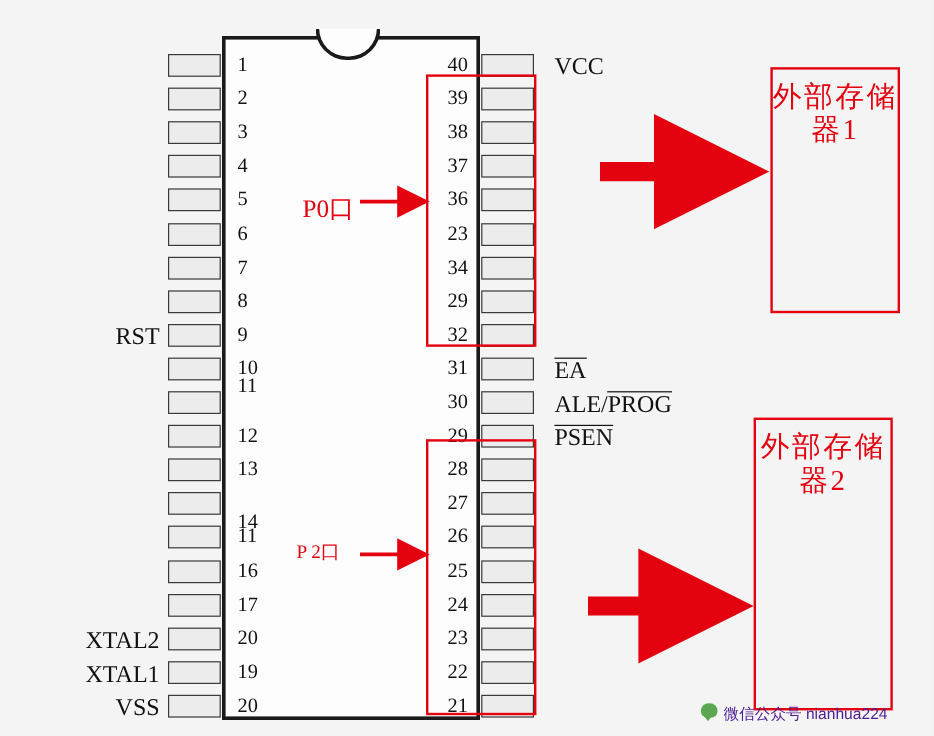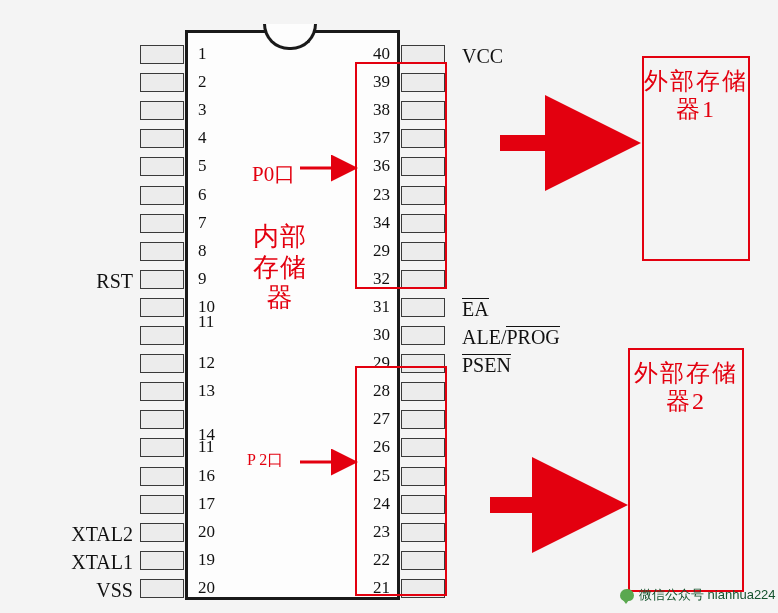--- a/index.html
+++ b/index.html
@@ -105,23 +105,23 @@
   }
   .mem1{left:642px;top:56px;width:108px;height:205px;}
   .mem2{left:628px;top:348px;width:116px;height:244px;}
 
   
   .arrow-svg{position:absolute;left:0;top:0;width:778px;height:613px;pointer-events:none;}
 
   
   .watermark{
     position:absolute;
-    left:620px;top:586px;
-    display:flex;align-items:center;gap:5px;
-    color:#14532d;font-size:13px;
+    left:584px;top:586px;
+    display:flex;align-items:flex-start;gap:5px;
+    color:#4c1d95;font-size:13px;
     font-family:"Liberation Sans", sans-serif;
   }
   .wechat-dot{
     width:14px;height:12px;background:#5aa84f;border-radius:7px 7px 6px 6px;
     position:relative;
   }
   .wechat-dot:after{
     content:"";position:absolute;left:3px;bottom:-3px;
     border-left:3px solid transparent;border-right:3px solid transparent;
     border-top:4px solid #5aa84f;
@@ -222,21 +222,20 @@
       <div class="pinnum right" style="top: 521.7px;">23</div>
       <div class="pad right" style="top: 550.8px;"></div>
       <div class="pinnum right" style="top: 549.8px;">22</div>
       <div class="pad right" style="top: 578.9px;"></div>
       <div class="pinnum right" style="top: 577.9px;">21</div>
     </div>
 
   <div class="redbox redbox-p0"></div>
   <div class="redbox redbox-p2"></div>
 
-  <div class="redtext inner-label">内部存储器</div>
   <div class="redtext p0-label">P0口</div>
   <div class="redtext p2-label">P 2口</div>
 
   <div class="redbox-mem mem1">外部存储器1</div>
   <div class="redbox-mem mem2">外部存储器2</div>
 
   <svg class="arrow-svg">
     <defs>
       <marker id="ar" markerWidth="9" markerHeight="9" refX="7" refY="4.5" orient="auto">
         <path d="M0,0 L9,4.5 L0,9 z" fill="#e3000f"></path>

